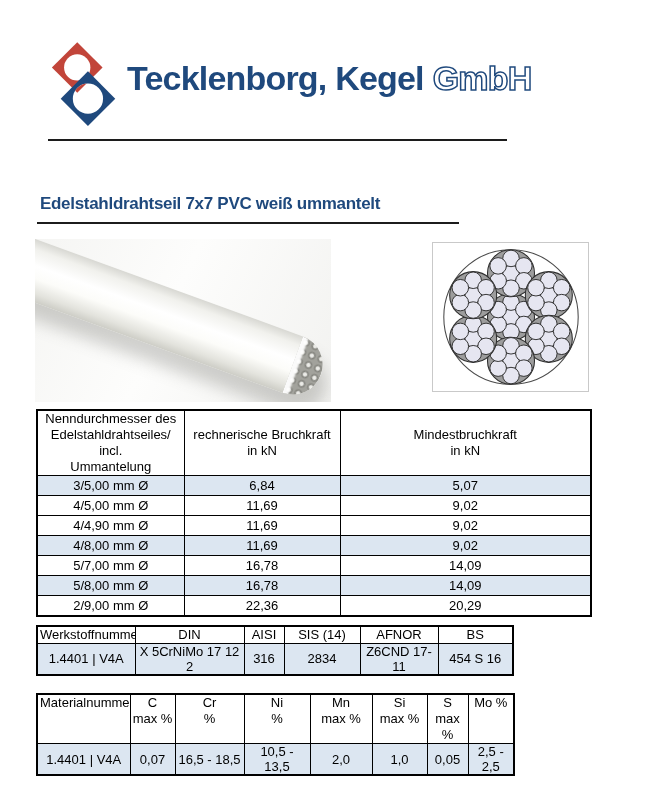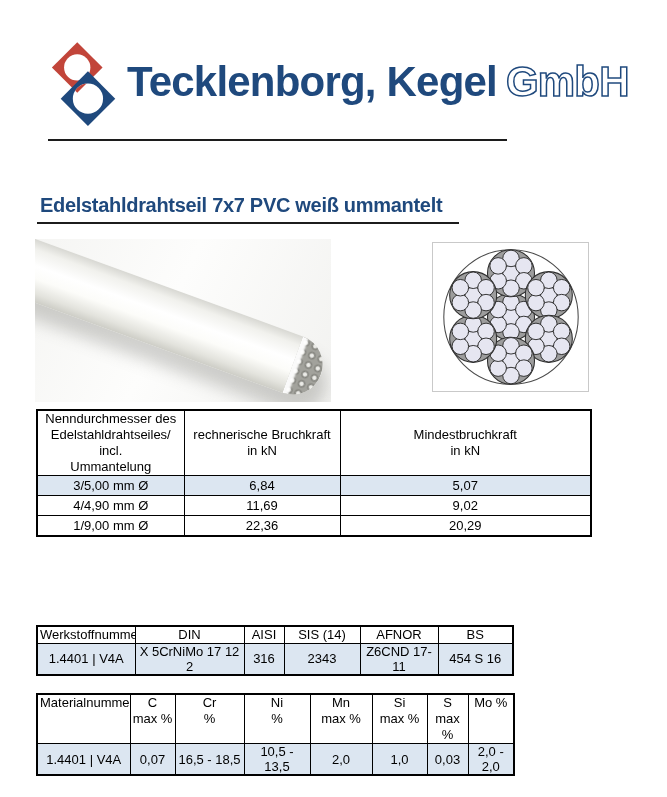--- a/index.html
+++ b/index.html
@@ -8,28 +8,28 @@
     --row-alt:#dce6f1;
     --line:#1c1c1c;
   }
   *{margin:0;padding:0;box-sizing:border-box;}
   html,body{background:#fff;}
   body{font-family:"Liberation Sans",sans-serif;color:#000;}
   #page{position:relative;width:667px;height:797px;background:#fff;overflow:hidden;}
 
   
   #logo-icon{position:absolute;left:48px;top:41px;width:76px;height:88px;}
-  #logo-text{position:absolute;left:127px;top:61px;font-size:42px;font-weight:700;
+  #logo-text{position:absolute;left:127px;top:61px;font-size:34px;font-weight:700;
              letter-spacing:-0.8px;white-space:nowrap;line-height:1;}
   .logo-company{color:var(--navy);}
   .logo-suffix{color:#fff;-webkit-text-stroke:1.5px var(--navy);margin-left:9px;}
   #logo-rule{position:absolute;left:48px;top:139px;width:459px;border-top:2px solid var(--line);}
 
   
-  #page-title{position:absolute;left:40px;top:194px;font-size:20px;font-weight:700;
+  #page-title{position:absolute;left:40px;top:194px;font-size:17px;font-weight:700;
               letter-spacing:-0.3px;color:var(--navy);}
   #title-rule{position:absolute;left:37px;top:222px;width:422px;border-top:2px solid var(--line);}
 
   
   #photo{position:absolute;left:35px;top:239px;width:296px;height:163px;overflow:hidden;
          background:linear-gradient(115deg,#f5f5f3 0%,#fdfdfc 45%,#f2f2f0 100%);}
   #cable{position:absolute;left:-60px;top:-20px;width:368px;height:60px;
          transform:rotate(20deg);transform-origin:0 50%;
          border-radius:0 30px 30px 0;
          background:linear-gradient(to bottom,#d8d8d3 0%,#f1f1ed 16%,#ffffff 42%,#fcfcf9 62%,#e3e3dd 86%,#cdcdc6 100%);
@@ -138,26 +138,46 @@
 in kN</th>
         </tr>
       </thead>
     <tbody>
         <tr class="alt">
           <td>3/5,00 mm Ø</td>
           <td>6,84</td>
           <td>5,07</td>
         </tr>
         <tr>
+          <td>4/5,00 mm Ø</td>
+          <td>11,69</td>
+          <td>9,02</td>
+        </tr>
+        <tr>
           <td>4/4,90 mm Ø</td>
           <td>11,69</td>
           <td>9,02</td>
         </tr>
-        <tr>
-          <td>1/9,00 mm Ø</td>
+        <tr class="alt">
+          <td>4/8,00 mm Ø</td>
+          <td>11,69</td>
+          <td>9,02</td>
+        </tr>
+        <tr>
+          <td>5/7,00 mm Ø</td>
+          <td>16,78</td>
+          <td>14,09</td>
+        </tr>
+        <tr class="alt">
+          <td>5/8,00 mm Ø</td>
+          <td>16,78</td>
+          <td>14,09</td>
+        </tr>
+        <tr>
+          <td>2/9,00 mm Ø</td>
           <td>22,36</td>
           <td>20,29</td>
         </tr>
       </tbody>
   </table>
 
   <table id="standards-table">
     <colgroup>
         <col style="width:98px">
         <col style="width:109px">
@@ -174,21 +194,21 @@
           <th>SIS (14)</th>
           <th>AFNOR</th>
           <th>BS</th>
         </tr>
       </thead>
     <tbody>
         <tr class="alt">
           <td>1.4401 | V4A</td>
           <td>X 5CrNiMo 17 12 2</td>
           <td>316</td>
-          <td>2343</td>
+          <td>2834</td>
           <td>Z6CND 17-11</td>
           <td>454 S 16</td>
         </tr>
       </tbody>
   </table>
 
   <table id="composition-table">
     <colgroup>
         <col style="width:93px">
         <col style="width:45px">
@@ -218,19 +238,19 @@
         </tr>
       </thead>
     <tbody>
         <tr class="alt">
           <td>1.4401 | V4A</td>
           <td>0,07</td>
           <td>16,5 - 18,5</td>
           <td>10,5 - 13,5</td>
           <td>2,0</td>
           <td>1,0</td>
-          <td>0,03</td>
-          <td>2,0 - 2,0</td>
+          <td>0,05</td>
+          <td>2,5 - 2,5</td>
         </tr>
       </tbody>
   </table>
 
 </div>
 
 </body></html>

